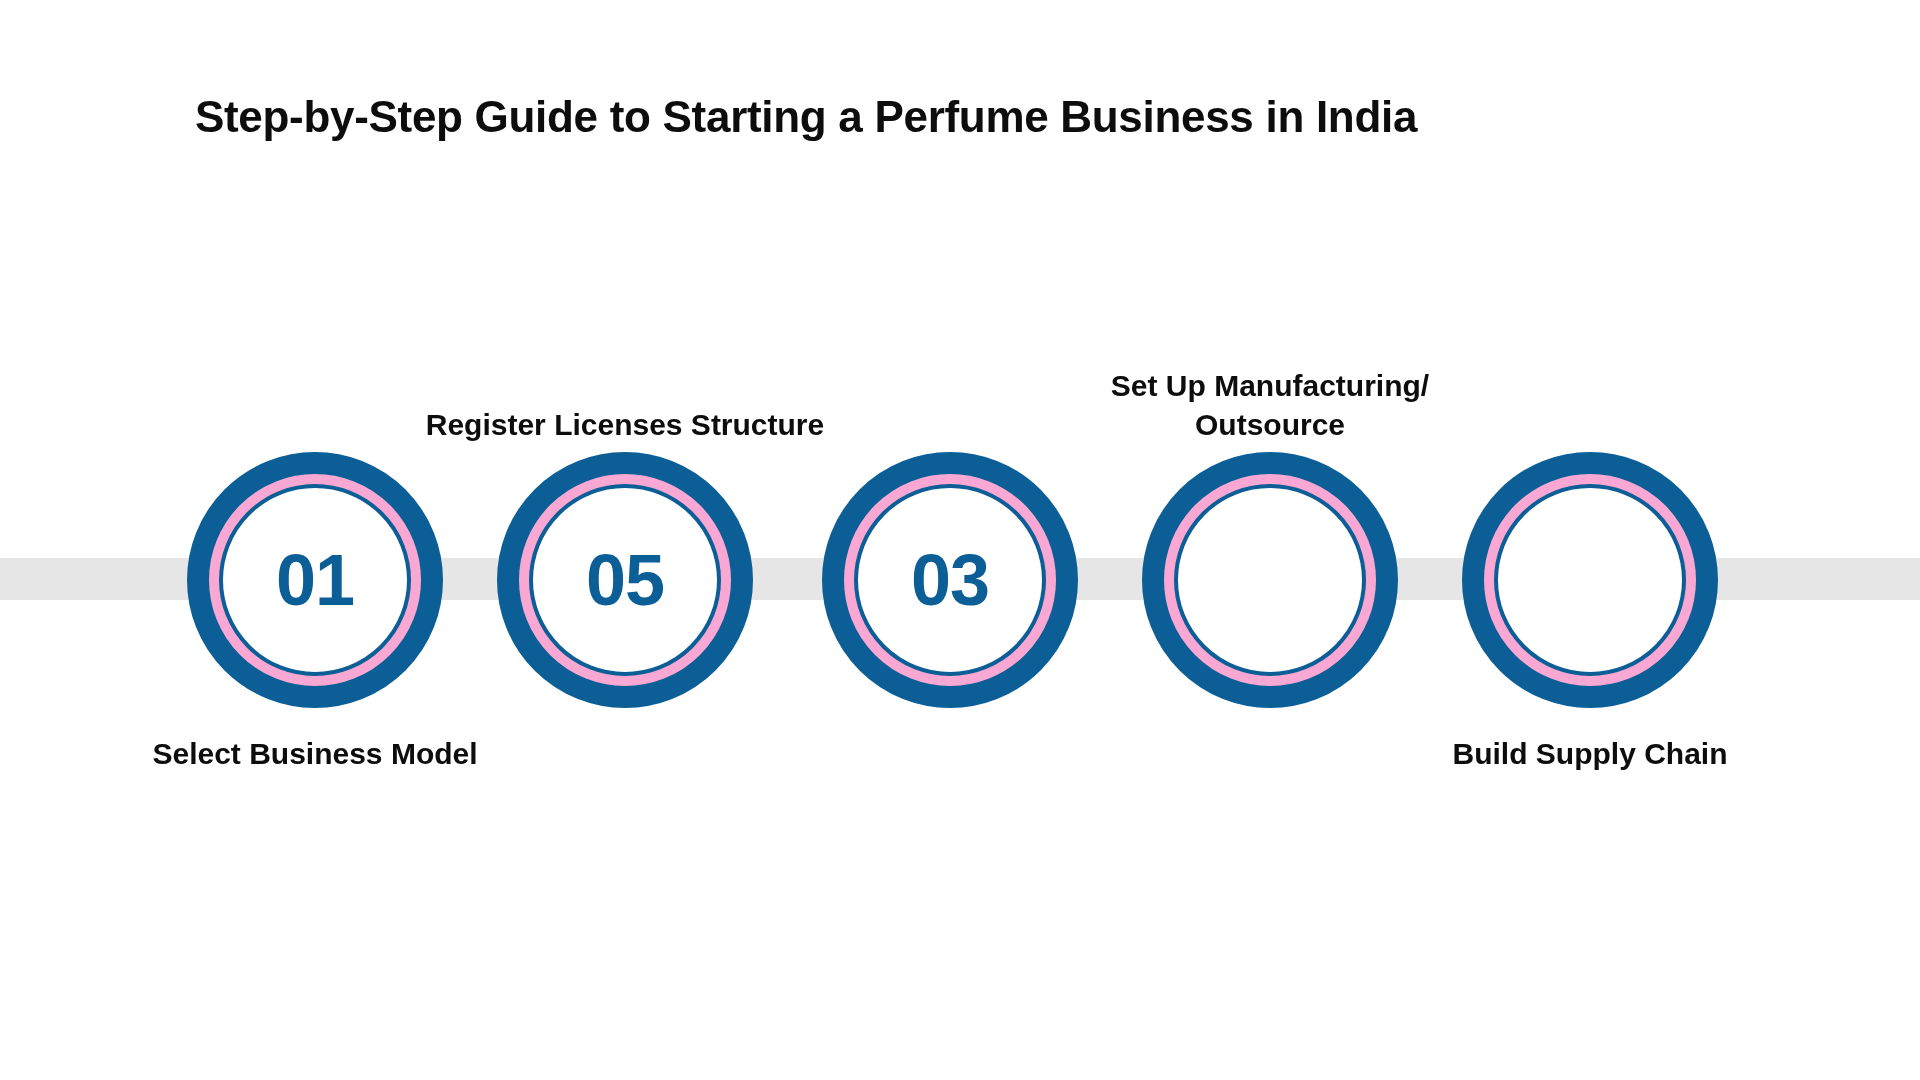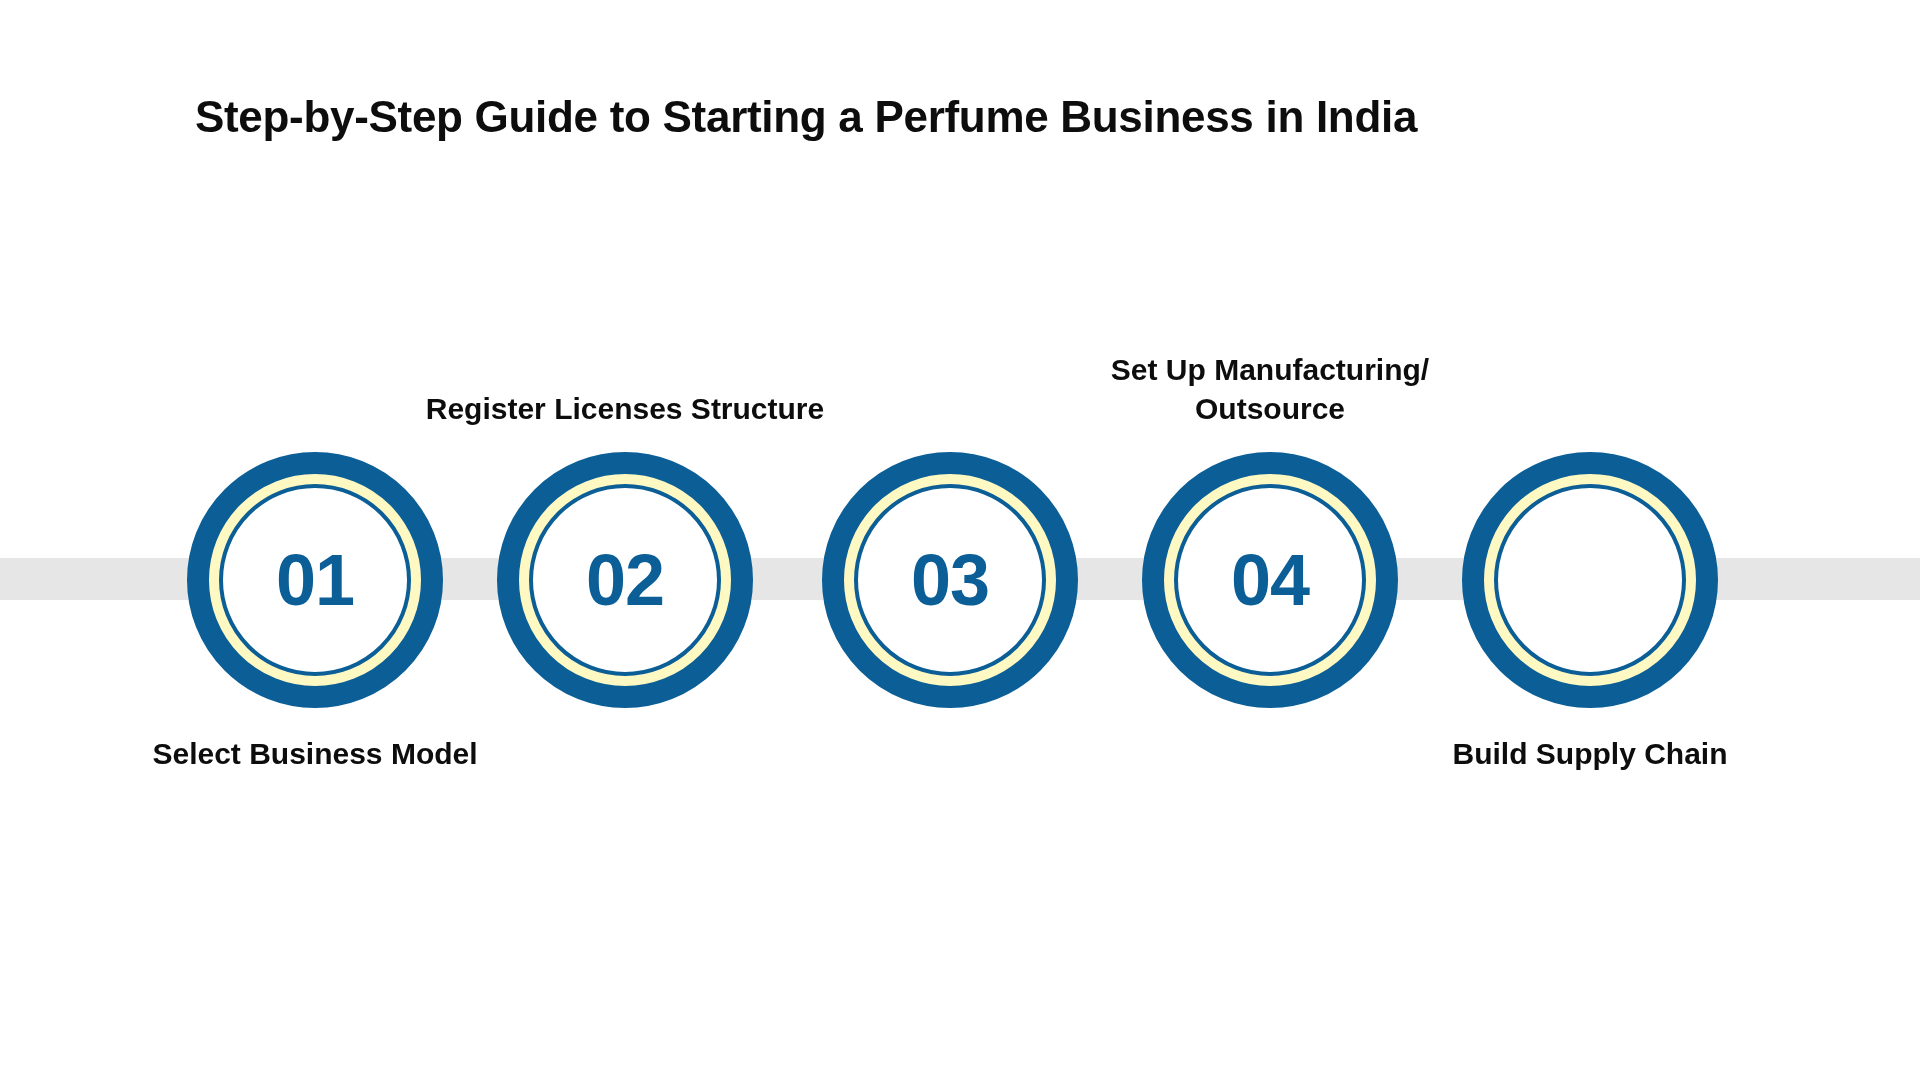--- a/index.html
+++ b/index.html
@@ -70,21 +70,21 @@
   
   .badge {
     position: absolute;
     left: 0;
     top: 0;
     width: 256px;
     height: 256px;
     border-radius: 50%;
     box-sizing: border-box;
     border: 22px solid #0b5e96;
-    background: #fef9c3;
+    background: #f9a8d4;
   }
 
   .badge-inner-ring {
     position: absolute;
     left: 10px;
     top: 10px;
     right: 10px;
     bottom: 10px;
     border-radius: 50%;
     box-sizing: border-box;
@@ -114,21 +114,21 @@
     width: 440px;
     left: -92px;
     text-align: center;
     font-size: 30px;
     font-weight: 700;
     color: #0d0d0d;
     line-height: 1.3;
   }
 
   .label-above {
-    bottom: 280px;
+    bottom: 264px;
   }
 
   .label-below {
     top: 282px;
   }
 </style>
 </head>
 <body>
 
 <div id="infographic">
@@ -144,36 +144,35 @@
       <div class="badge">
         <div class="badge-inner-ring"></div>
         <div class="badge-number">01</div>
       </div>
     </div>
 
     <div class="step step-2">
       <div class="step-label label-above">Register Licenses Structure</div>
       <div class="badge">
         <div class="badge-inner-ring"></div>
-        <div class="badge-number">02</div>
+        <div class="badge-number">05</div>
       </div>
     </div>
 
     <div class="step step-3">
       <div class="badge">
         <div class="badge-inner-ring"></div>
         <div class="badge-number">03</div>
       </div>
     </div>
 
     <div class="step step-4">
       <div class="step-label label-above">Set Up Manufacturing/ Outsource</div>
       <div class="badge">
         <div class="badge-inner-ring"></div>
-        <div class="badge-number">04</div>
       </div>
     </div>
 
     <div class="step step-5">
       <div class="step-label label-below">Build Supply Chain</div>
       <div class="badge">
         <div class="badge-inner-ring"></div>
       </div>
     </div>
 

